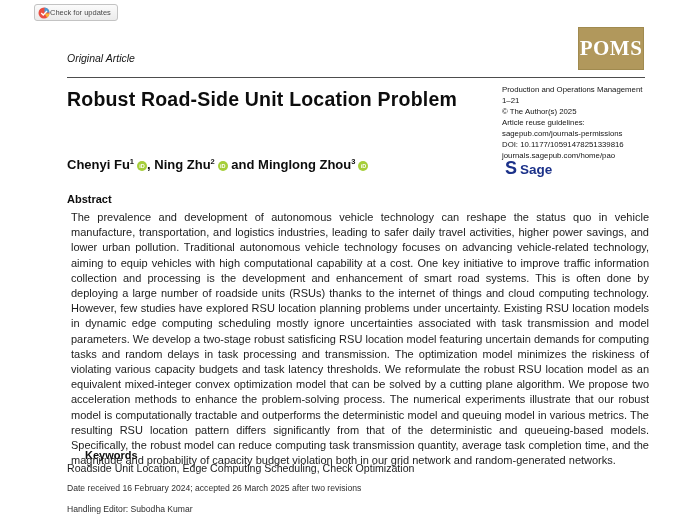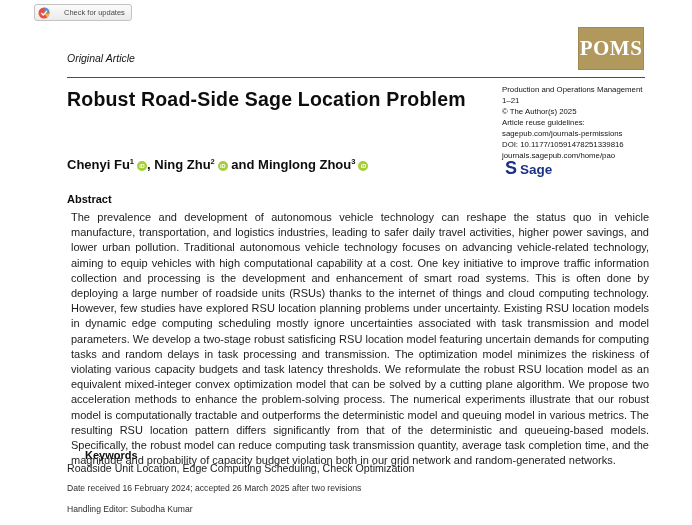--- a/index.html
+++ b/index.html
@@ -4,21 +4,21 @@
 <style>
   html,body{margin:0;padding:0;background:#fff;}
   .page{
     position:relative;width:692px;height:525px;background:#ffffff;
     font-family:"Liberation Sans",sans-serif;color:#1a1a1a;overflow:hidden;
   }
 
   
   .crossmark-badge{
     position:absolute;left:34px;top:4px;height:17px;
-    display:inline-flex;align-items:center;gap:14px;
+    display:inline-flex;align-items:center;gap:0;
     padding:0 6px 0 3px;box-sizing:border-box;
     background:linear-gradient(#fbfbfb,#ebebeb);
     border:1px solid #c3c3c3;border-radius:3px;cursor:pointer;
   }
   .crossmark-label{font-size:7.5px;color:#4a4a4a;white-space:nowrap;}
 
   
   .section-label{position:absolute;left:67px;top:52px;font-style:italic;font-size:10.5px;color:#141414;}
   .poms-logo{
     position:absolute;left:578px;top:27px;width:66px;height:43px;
@@ -72,21 +72,21 @@
       <path d="M23 13 a11 11 0 0 1 -5 8 L13 13 Z" fill="#f6b93b"></path>
       <path d="M6.5 12 l4 4 l7.5 -8" stroke="#ffffff" stroke-width="2.6" fill="none"></path>
     </svg>
     <span class="crossmark-label">Check for updates</span>
   </div>
 
   <div class="section-label">Original Article</div>
   <div class="poms-logo">POMS</div>
   <div class="header-rule"></div>
 
-  <h1 class="title">Robust Road-Side Sage Location Problem</h1>
+  <h1 class="title">Robust Road-Side Unit Location Problem</h1>
 
   <div class="authors">
     <span>Chenyi Fu</span><sup>1</sup><span class="orcid">
         <span>iD</span>
       </span><span>, </span><span>Ning Zhu</span><sup>2</sup><span class="orcid">
         <span>iD</span>
       </span><span> and </span><span>Minglong Zhou</span><sup>3</sup><span class="orcid">
         <span>iD</span>
       </span>
   </div>

